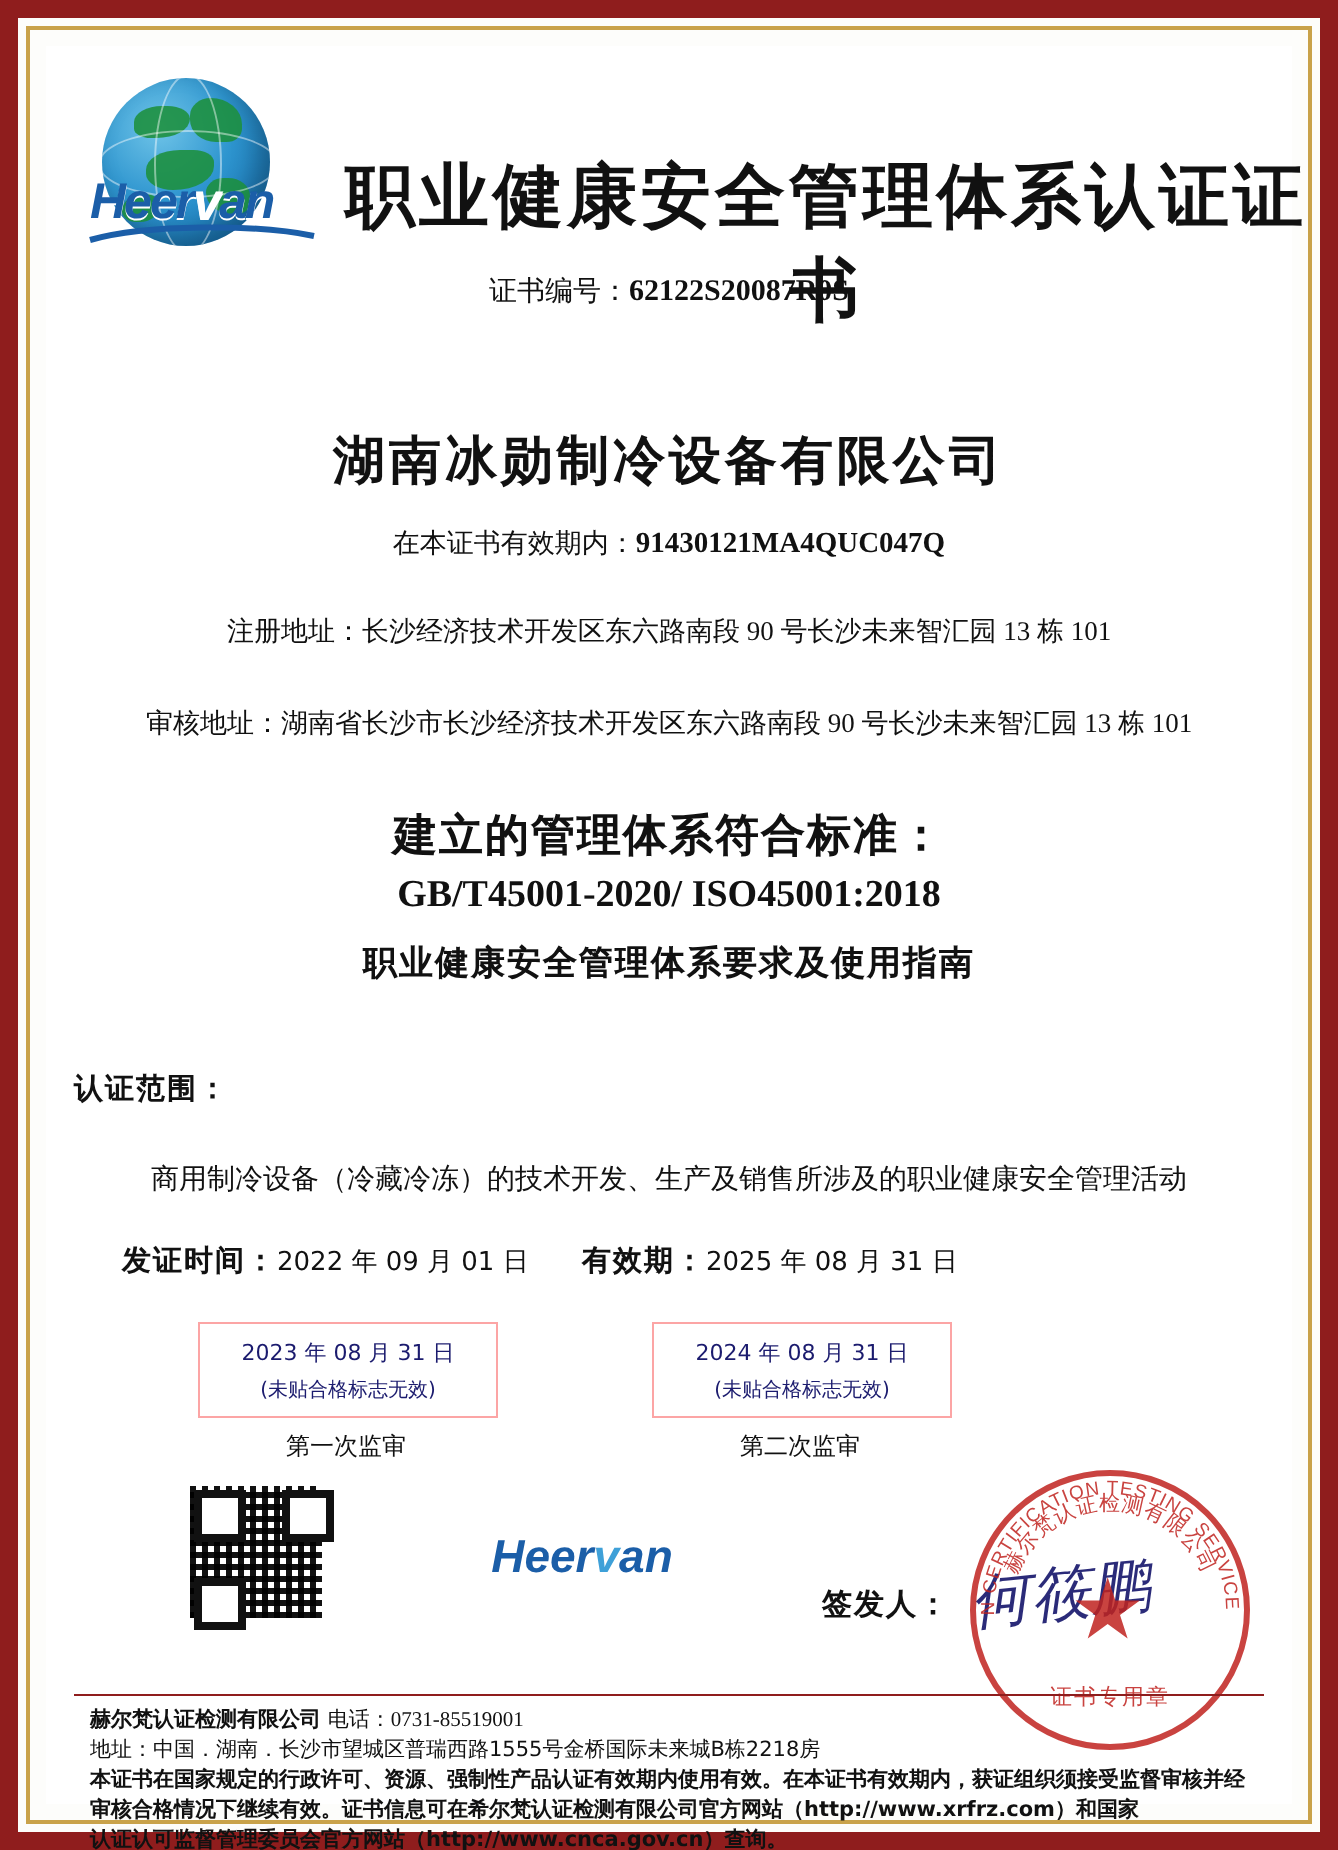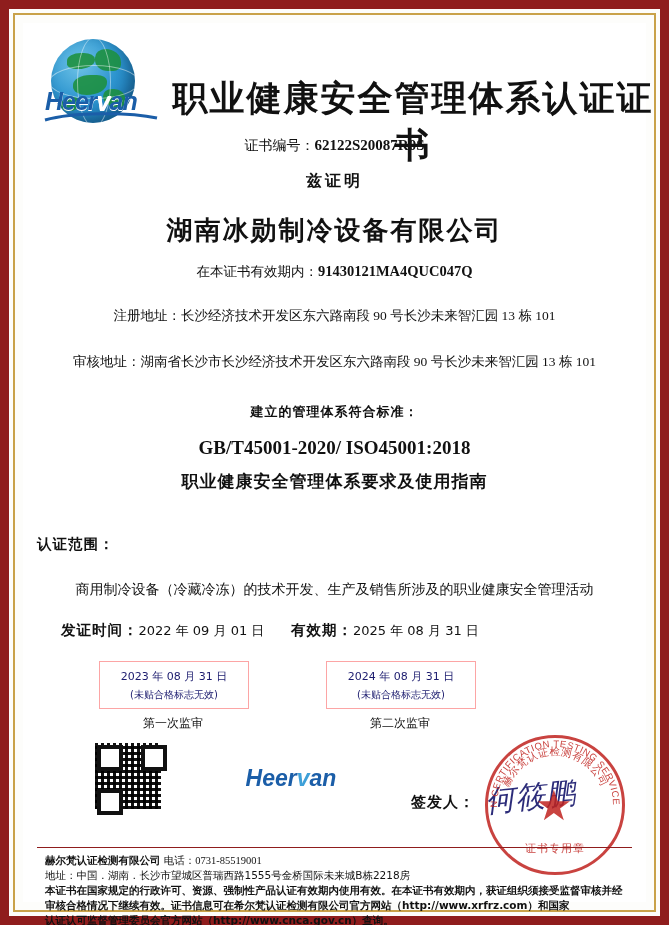--- a/index.html
+++ b/index.html
@@ -96,21 +96,21 @@
     position:absolute;left:0;width:100%;
     text-align:center;font-size:13.5px;color:#111;
     font-family:"DejaVu Sans", sans-serif;
   }
   .addr1{top:284px;}
   .addr2{top:330px;}
   .addr .num{font-family:"Liberation Serif", serif;}
 
   .std-title{
     position:absolute;left:0;top:380px;width:100%;
-    text-align:center;font-size:13px;font-weight:bold;color:#111;
+    text-align:center;font-size:22px;font-weight:bold;color:#111;
     font-family:"DejaVu Sans", sans-serif;letter-spacing:1px;
   }
   .std-code{
     position:absolute;left:0;top:414px;width:100%;
     text-align:center;font-size:19px;font-weight:bold;color:#111;
     font-family:"Liberation Serif", serif;
   }
   .std-name{
     position:absolute;left:0;top:447px;width:100%;
     text-align:center;font-size:17px;font-weight:bold;color:#111;
@@ -265,21 +265,20 @@
         <path d="M2 9 C30 1, 86 1, 114 7" stroke="#1b5ea8" stroke-width="3" fill="none"></path>
       </svg>
     </div>
 
     <div class="title">职业健康安全管理体系认证证书</div>
 
     <div class="certno">
       <span>证书编号：</span><b>62122S20087R0S</b>
     </div>
 
-    <div class="hereby">兹证明</div>
 
     <div class="company">湖南冰勋制冷设备有限公司</div>
 
     <div class="credit">
       <span>在本证书有效期内：</span><b>91430121MA4QUC047Q</b>
     </div>
 
     <div class="addr addr1">
       <span>注册地址：</span><span class="num">长沙经济技术开发区东六路南段 90 号长沙未来智汇园 13 栋 101</span>
     </div>

